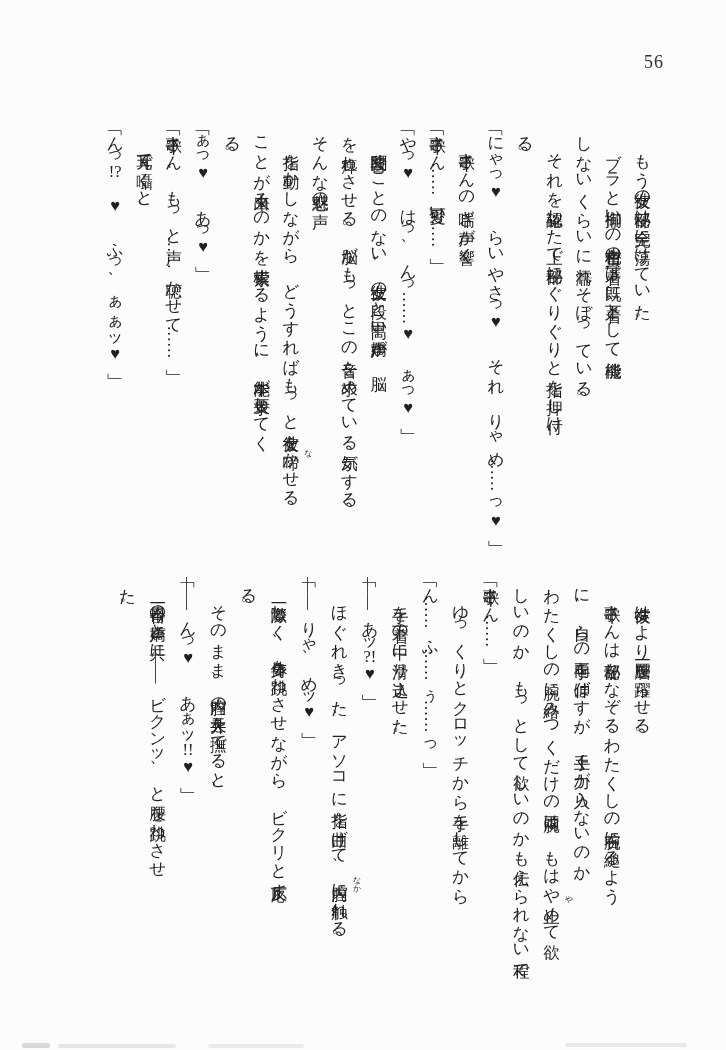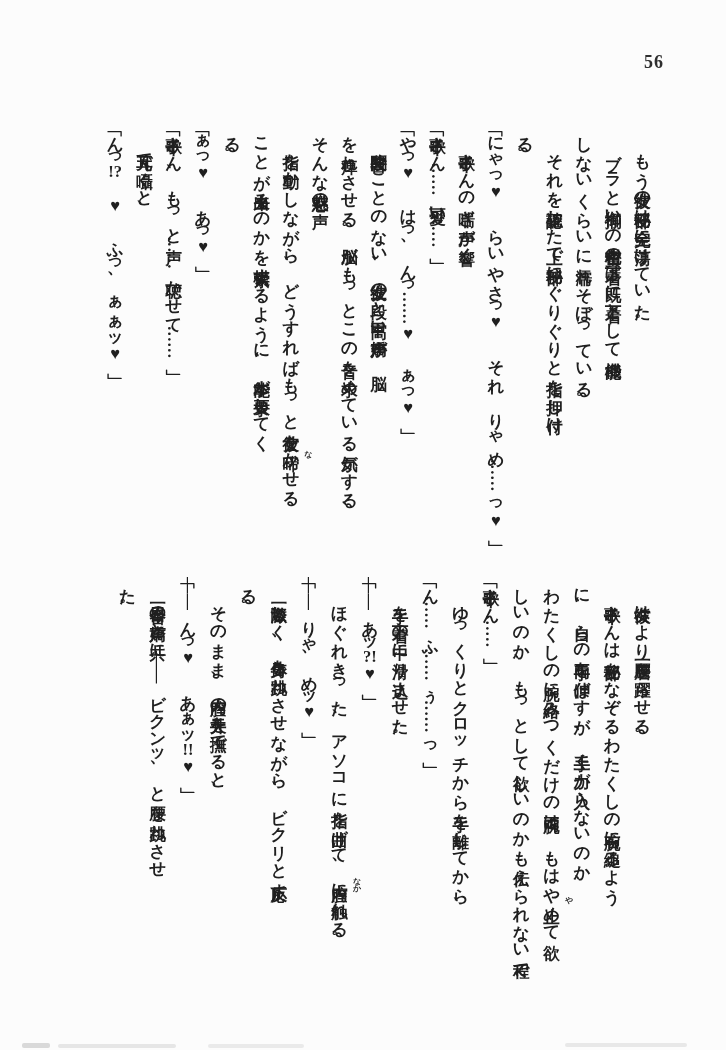--- a/index.html
+++ b/index.html
@@ -4,21 +4,20 @@
 <title>Novel Page 56</title>
 <style>
   html,body{margin:0;padding:0;}
   .page{
     position:relative;
     width:726px;height:1050px;
     background:#fcfcfc;
     overflow:hidden;
     font-family:"Liberation Serif","DejaVu Serif",serif;
     color:#1f1f1f;
-    font-weight:bold;
   }
   .page-number{
     position:absolute;
     top:52px;right:62px;
     font-size:18px;
     letter-spacing:1px;
     color:#2e2e2e;
   }
   .text-block{
     position:absolute;

